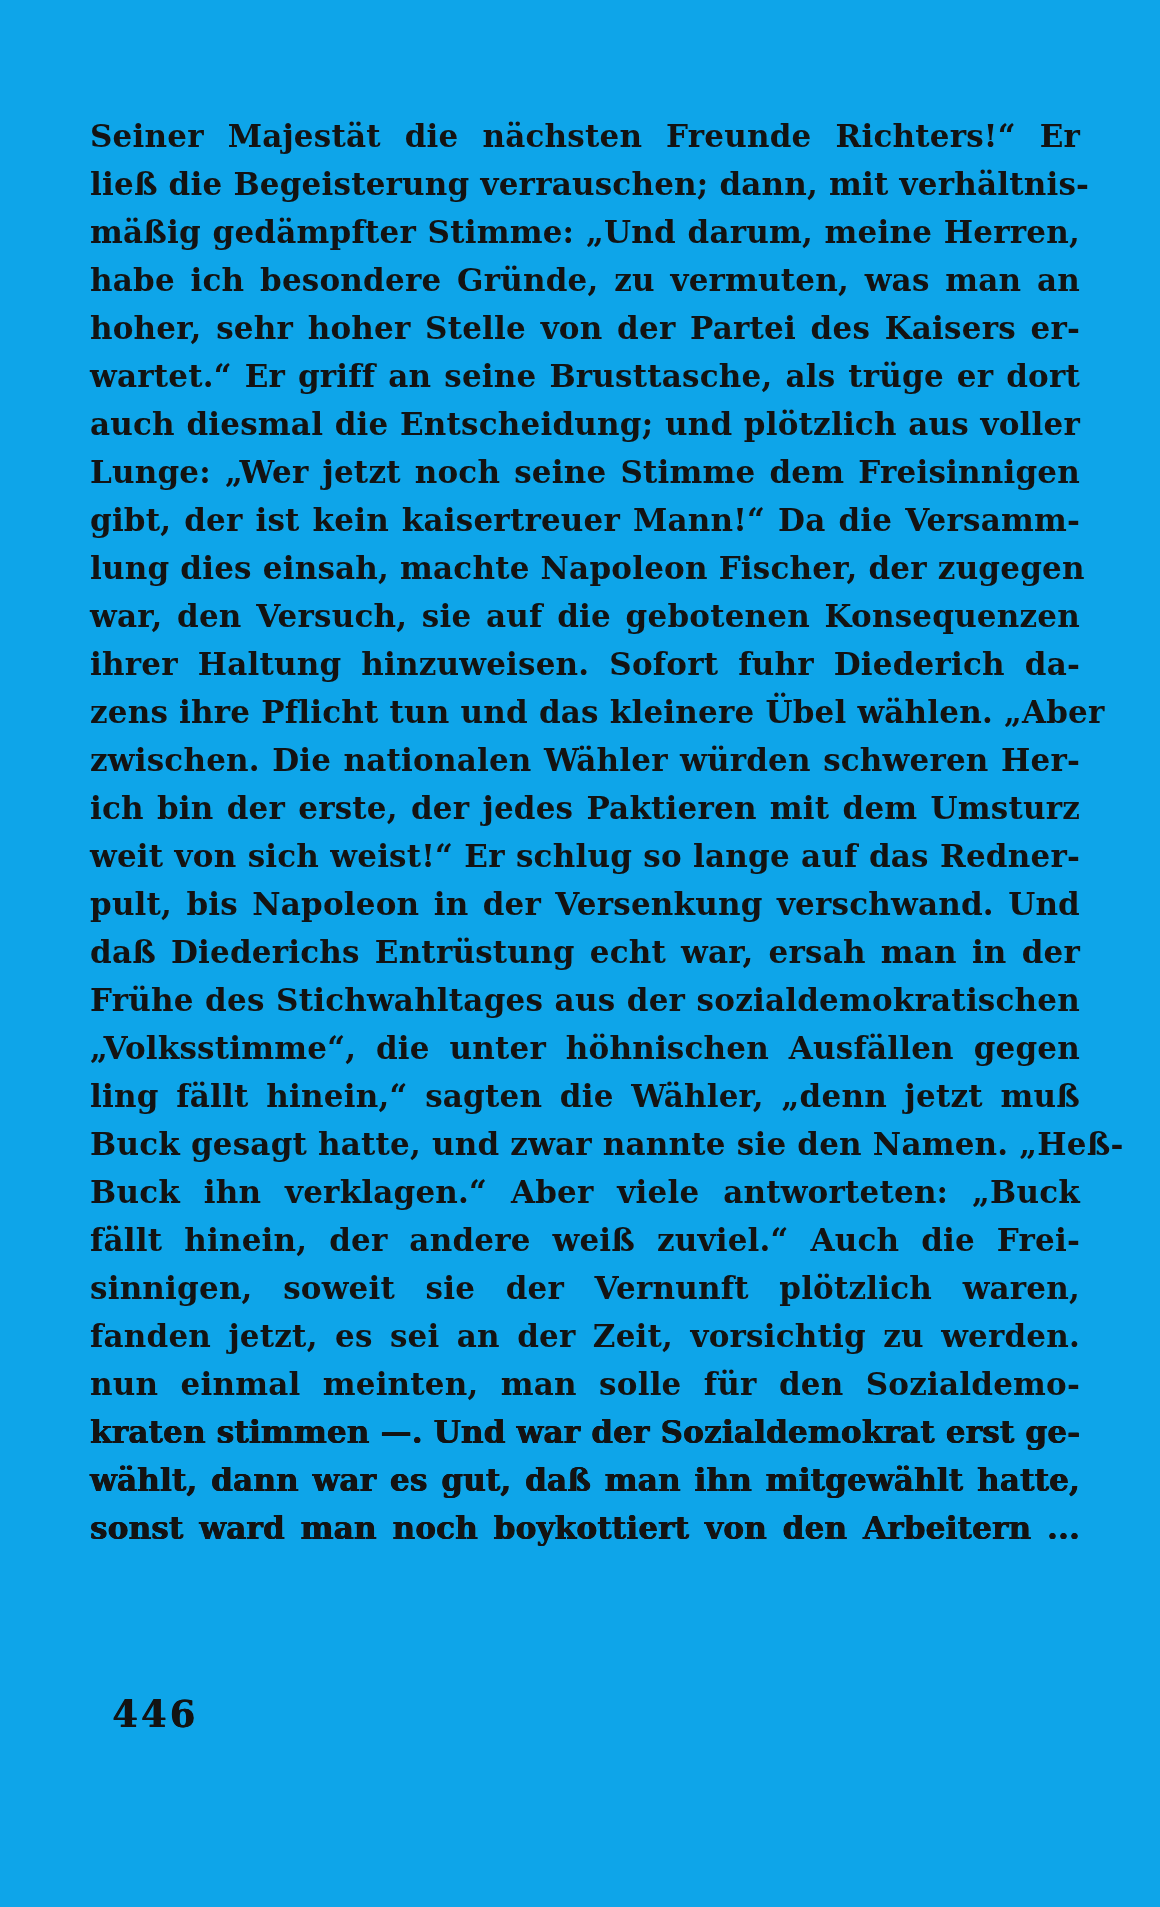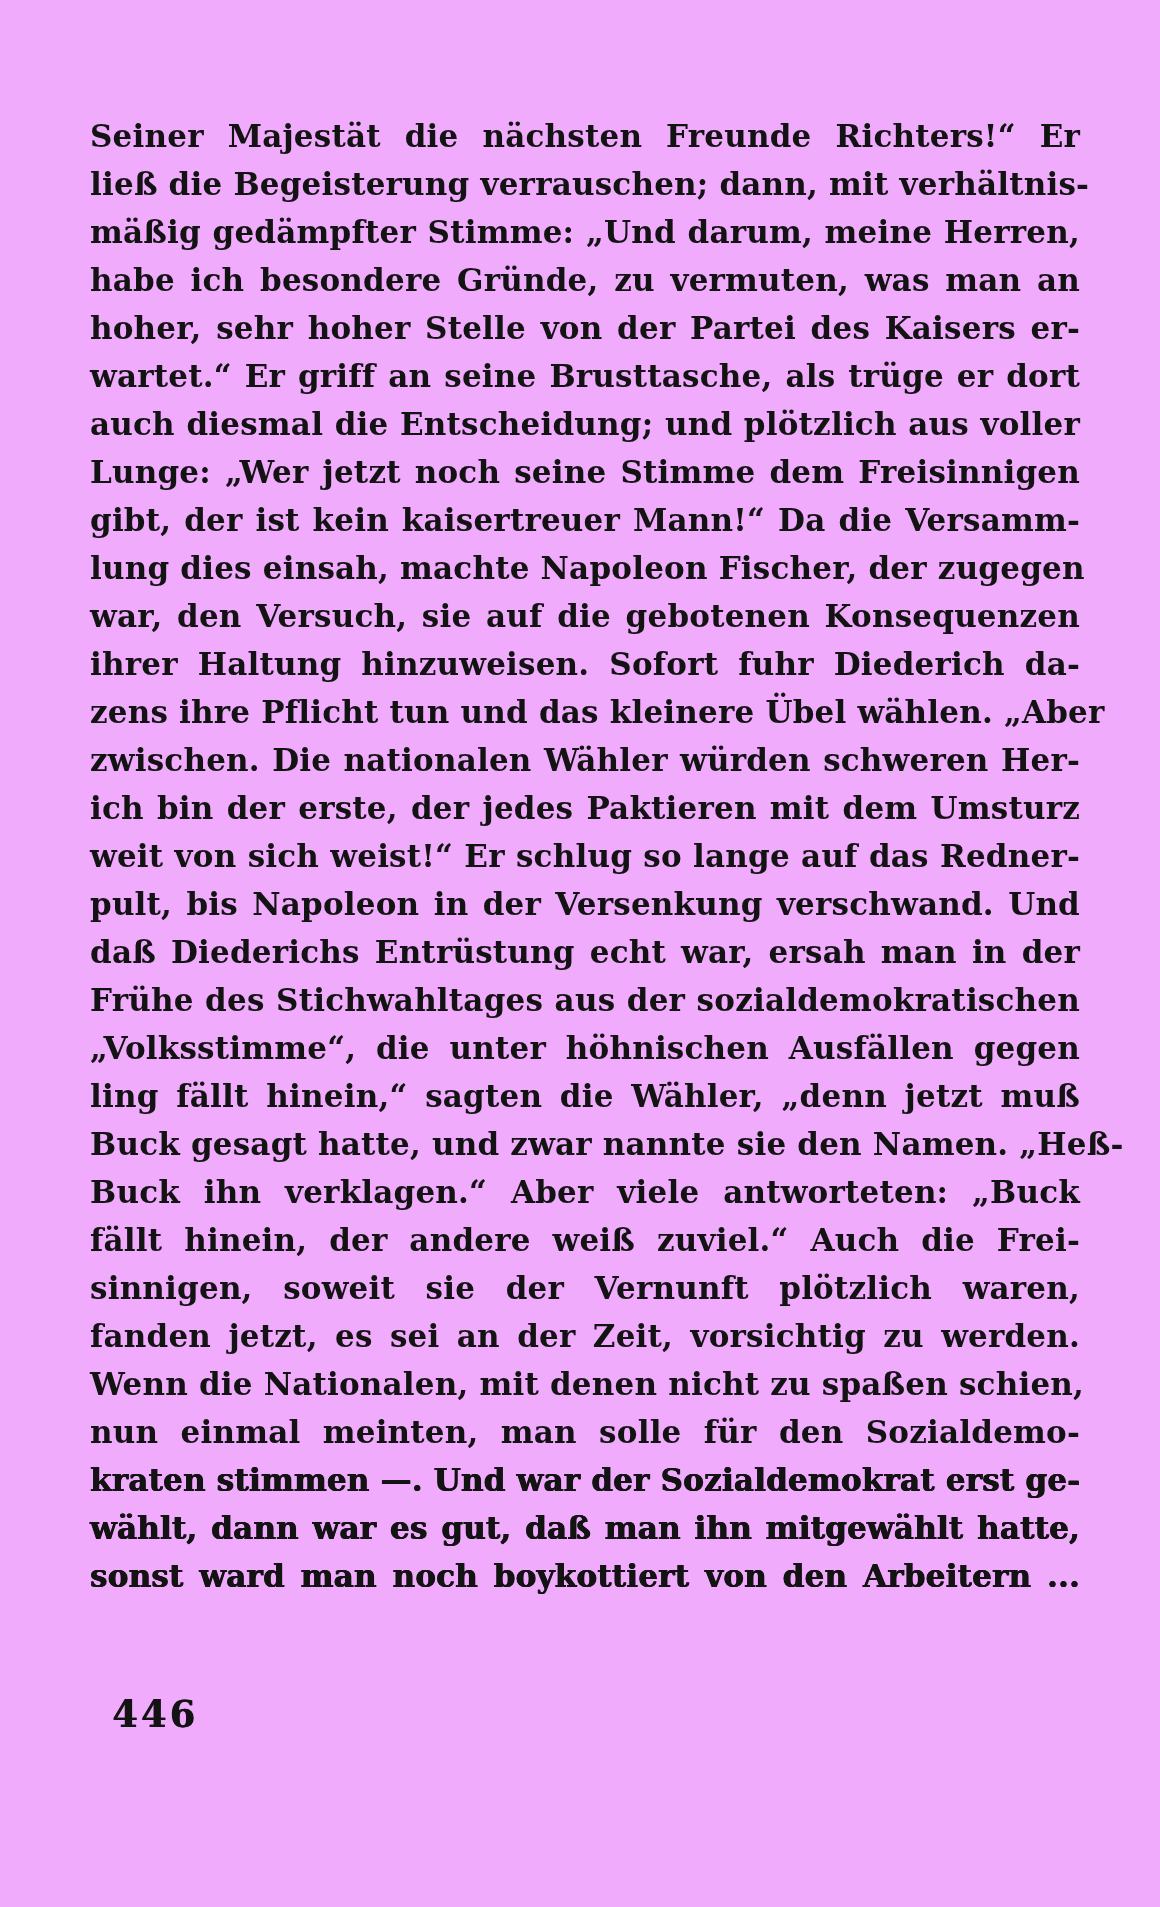--- a/index.html
+++ b/index.html
@@ -4,21 +4,21 @@
 <style>
   html, body {
     margin: 0;
     padding: 0;
     background: #ffffff;
   }
   .page {
     position: relative;
     width: 1160px;
     height: 1907px;
-    background: #f0abfc;
+    background: #0ea5e9;
     overflow: hidden;
     font-family: "DejaVu Serif", serif;
     color: #131313;
   }
   .text-block {
     position: absolute;
     left: 90px;
     top: 112px;
     width: 990px;
   }
@@ -70,21 +70,20 @@
     <div class="line">pult, bis Napoleon in der Versenkung verschwand. Und</div>
     <div class="line">daß Diederichs Entrüstung echt war, ersah man in der</div>
     <div class="line">Frühe des Stichwahltages aus der sozialdemokratischen</div>
     <div class="line">„Volksstimme“, die unter höhnischen Ausfällen gegen</div>
     <div class="line">ling fällt hinein,“ sagten die Wähler, „denn jetzt muß</div>
     <div class="line">Buck gesagt hatte, und zwar nannte sie den Namen. „Heß-</div>
     <div class="line">Buck ihn verklagen.“ Aber viele antworteten: „Buck</div>
     <div class="line">fällt hinein, der andere weiß zuviel.“ Auch die Frei-</div>
     <div class="line">sinnigen, soweit sie der Vernunft plötzlich waren,</div>
     <div class="line">fanden jetzt, es sei an der Zeit, vorsichtig zu werden.</div>
-    <div class="line">Wenn die Nationalen, mit denen nicht zu spaßen schien,</div>
     <div class="line">nun einmal meinten, man solle für den Sozialdemo-</div>
     <div class="line ink-heavy">kraten stimmen —. Und war der Sozialdemokrat erst ge-</div>
     <div class="line ink-heavy">wählt, dann war es gut, daß man ihn mitgewählt hatte,</div>
     <div class="line ink-heavy">sonst ward man noch boykottiert von den Arbeitern ...</div>
   </div>
 
   <div class="page-number">446</div>
 </div>
 
 </body></html>

